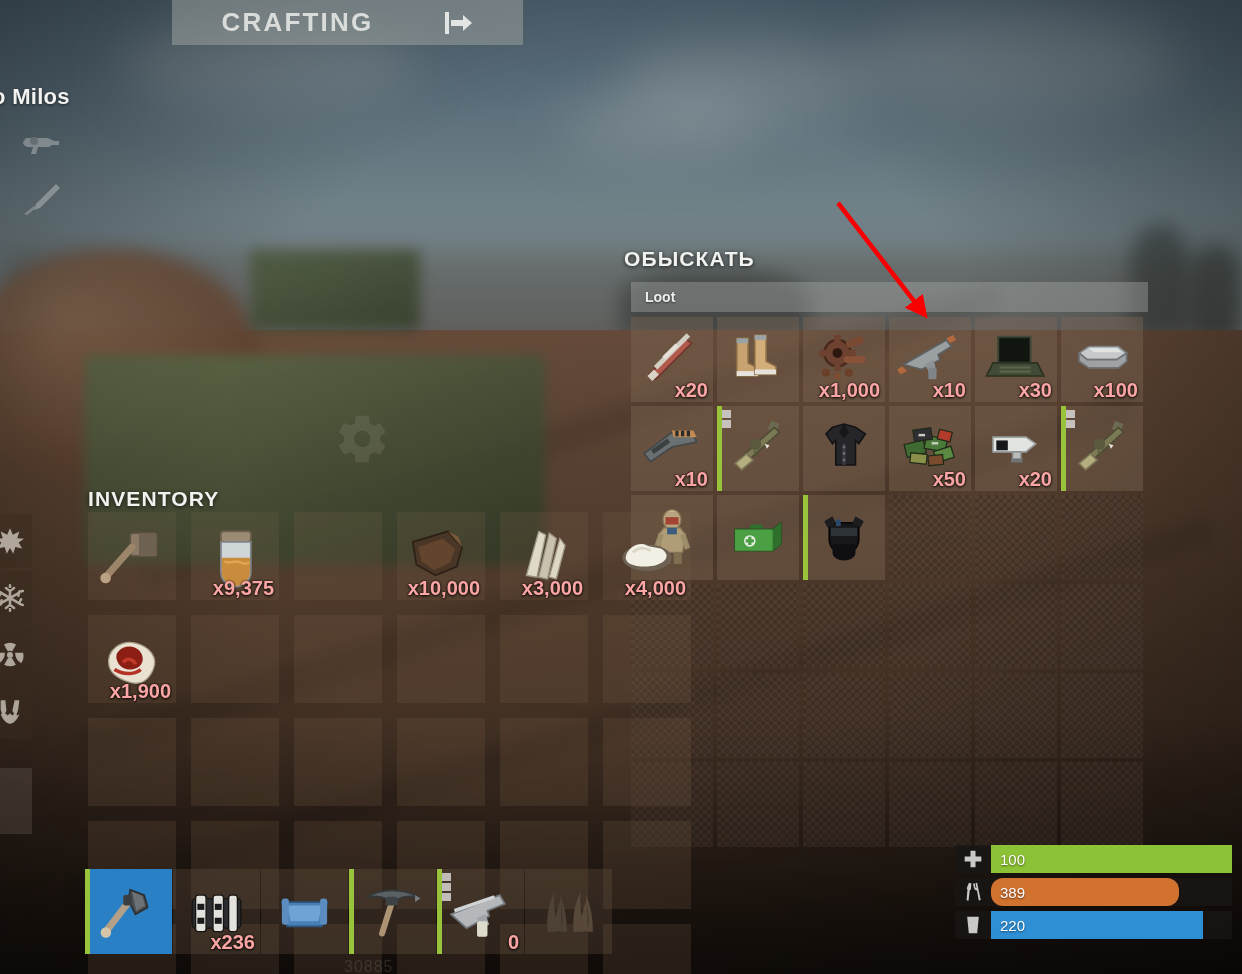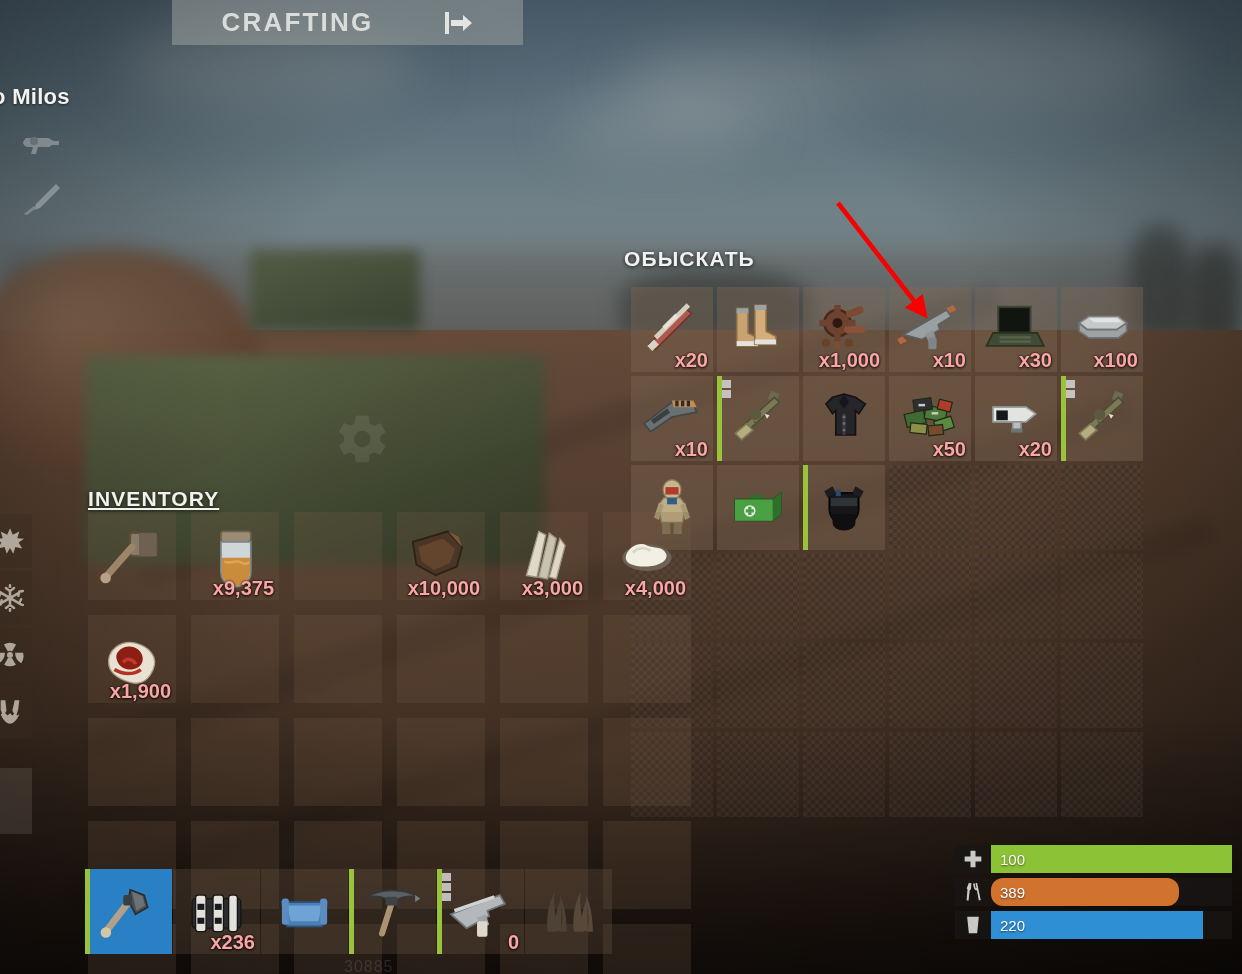--- a/index.html
+++ b/index.html
@@ -98,21 +98,21 @@
   #armor-slot-partial {
     position:absolute; left:-48px; top:768px; width:80px; height:66px;
     background:rgba(150,140,130,.20);
   }
 
   
   .panel-title {
     position:absolute; color:#f1f1ef; font-size:21px; font-weight:bold;
     letter-spacing:1.1px; text-shadow:0 1px 4px rgba(0,0,0,.75);
   }
-  #inventory-title { left:88px; top:487px;text-decoration:underline; }
+  #inventory-title { left:88px; top:487px; }
   #loot-title      { left:624px; top:247px; }
 
   
   #loot-panel { position:absolute; left:631px; top:282px; }
   #loot-header {
     width:517px; height:30px;
     background:rgba(168,172,170,.40);
     display:flex; align-items:center; padding-left:14px;
   }
   #loot-header .loot-name {
@@ -295,20 +295,23 @@
       <path fill="#dcd5cb" d="M4 14c2 5 5 8 8 8s6-3 8-8l-2 1-2-2-2 2-2-2-2 2-2-2z"></path>
     </svg>
   </div>
 </div>
 <div id="armor-slot-partial"></div>
 
 <div id="inventory-title" class="panel-title">INVENTORY</div>
 <div id="loot-title" class="panel-title">ОБЫСКАТЬ</div>
 
 <div id="loot-panel">
+  <div id="loot-header">
+    <span class="loot-name">Loot</span>
+  </div>
   <div id="loot-grid">
       <div class="slot slot-loot-filled">
         <svg class="item-art" viewBox="0 0 100 100" preserveAspectRatio="xMidYMid meet">
           <path d="M22 70 L66 26 l8 6 -44 44z" fill="#b05a4e" stroke="#6e352c" stroke-width="2"></path>
           <path d="M30 62 L70 22" stroke="#d3cec2" stroke-width="6"></path>
           <path d="M20 72 l8-8 6 6 -8 8z" fill="#d8d3c7"></path>
           <path d="M40 50 L56 34" stroke="#e6e1d5" stroke-width="5"></path>
         </svg>
         <span class="slot-qty">x20</span>
       </div>

